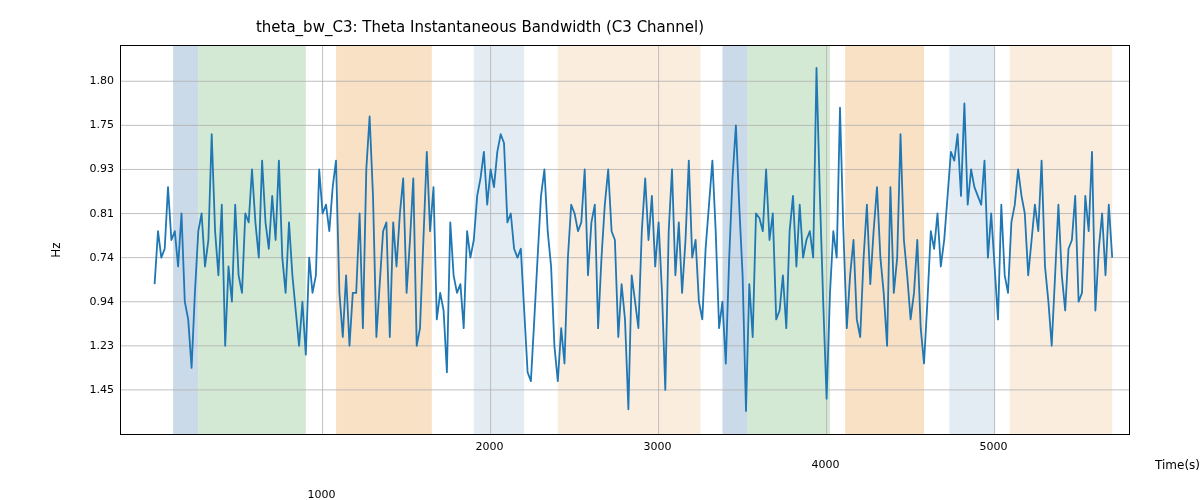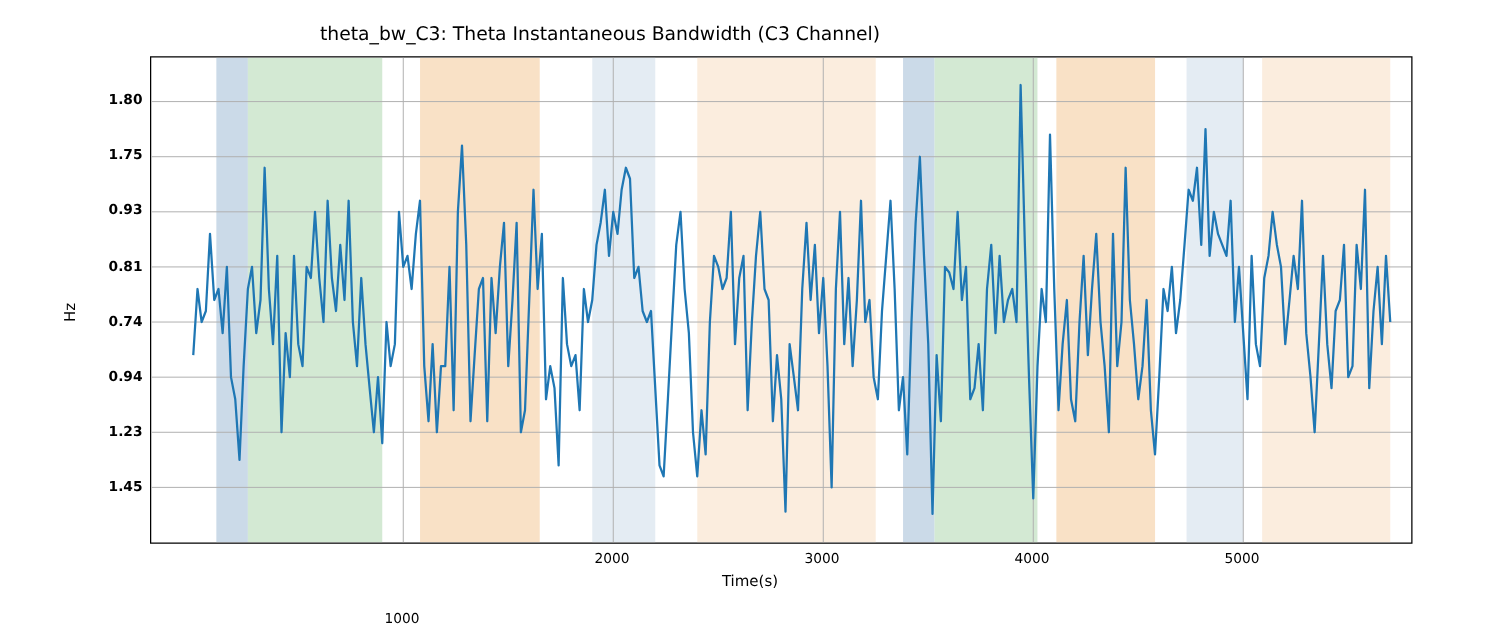--- a/index.html
+++ b/index.html
@@ -28,21 +28,21 @@
     position: absolute;
     left: 56px;
     top: 250px;
     transform: translate(-50%, -50%) rotate(-90deg);
     font-size: 12px;
   }
   .xlabel {
     position: absolute;
     left: 0;
     width: 1200px;
-    text-align: center;
+    text-align: right;
     bottom: 28px;
     font-size: 12px;
   }
   .axes {
     position: absolute;
     left: 120px;
     top: 45px;
     width: 1010px;
     height: 390px;
     border: 1px solid #000000;
@@ -54,21 +54,20 @@
     display: block;
   }
   .ytick, .xtick {
     position: absolute;
     font-size: 11px;
     color: #000000;
   }
   .ytick {
     right: 1086px; 
     transform: translateY(-50%);
-    font-weight: bold;
   }
   .xtick {
     top: 440px;
     transform: translateX(-50%);
     text-align: center;
   }
 </style>
 </head>
 <body>
 
@@ -114,19 +113,19 @@
       <div class="ytick" style="top: 256.636px;">0.74</div>
       <div class="ytick" style="top: 212.545px;">0.81</div>
       <div class="ytick" style="top: 168.455px;">0.93</div>
       <div class="ytick" style="top: 124.364px;">1.75</div>
       <div class="ytick" style="top: 80.2727px;">1.80</div>
     </div>
   <div id="xticks-container">
       <div class="xtick" style="left: 321.6px; margin-top: 48px;">1000</div>
       <div class="xtick" style="left: 489.6px;">2000</div>
       <div class="xtick" style="left: 657.6px;">3000</div>
-      <div class="xtick" style="left: 825.6px;">4000</div>
+      <div class="xtick" style="left: 825.6px; margin-top: 18px;">4000</div>
       <div class="xtick" style="left: 993.6px;">5000</div>
     </div>
 
   <div class="xlabel">Time(s)</div>
 
 </div>
 
 </body></html>

